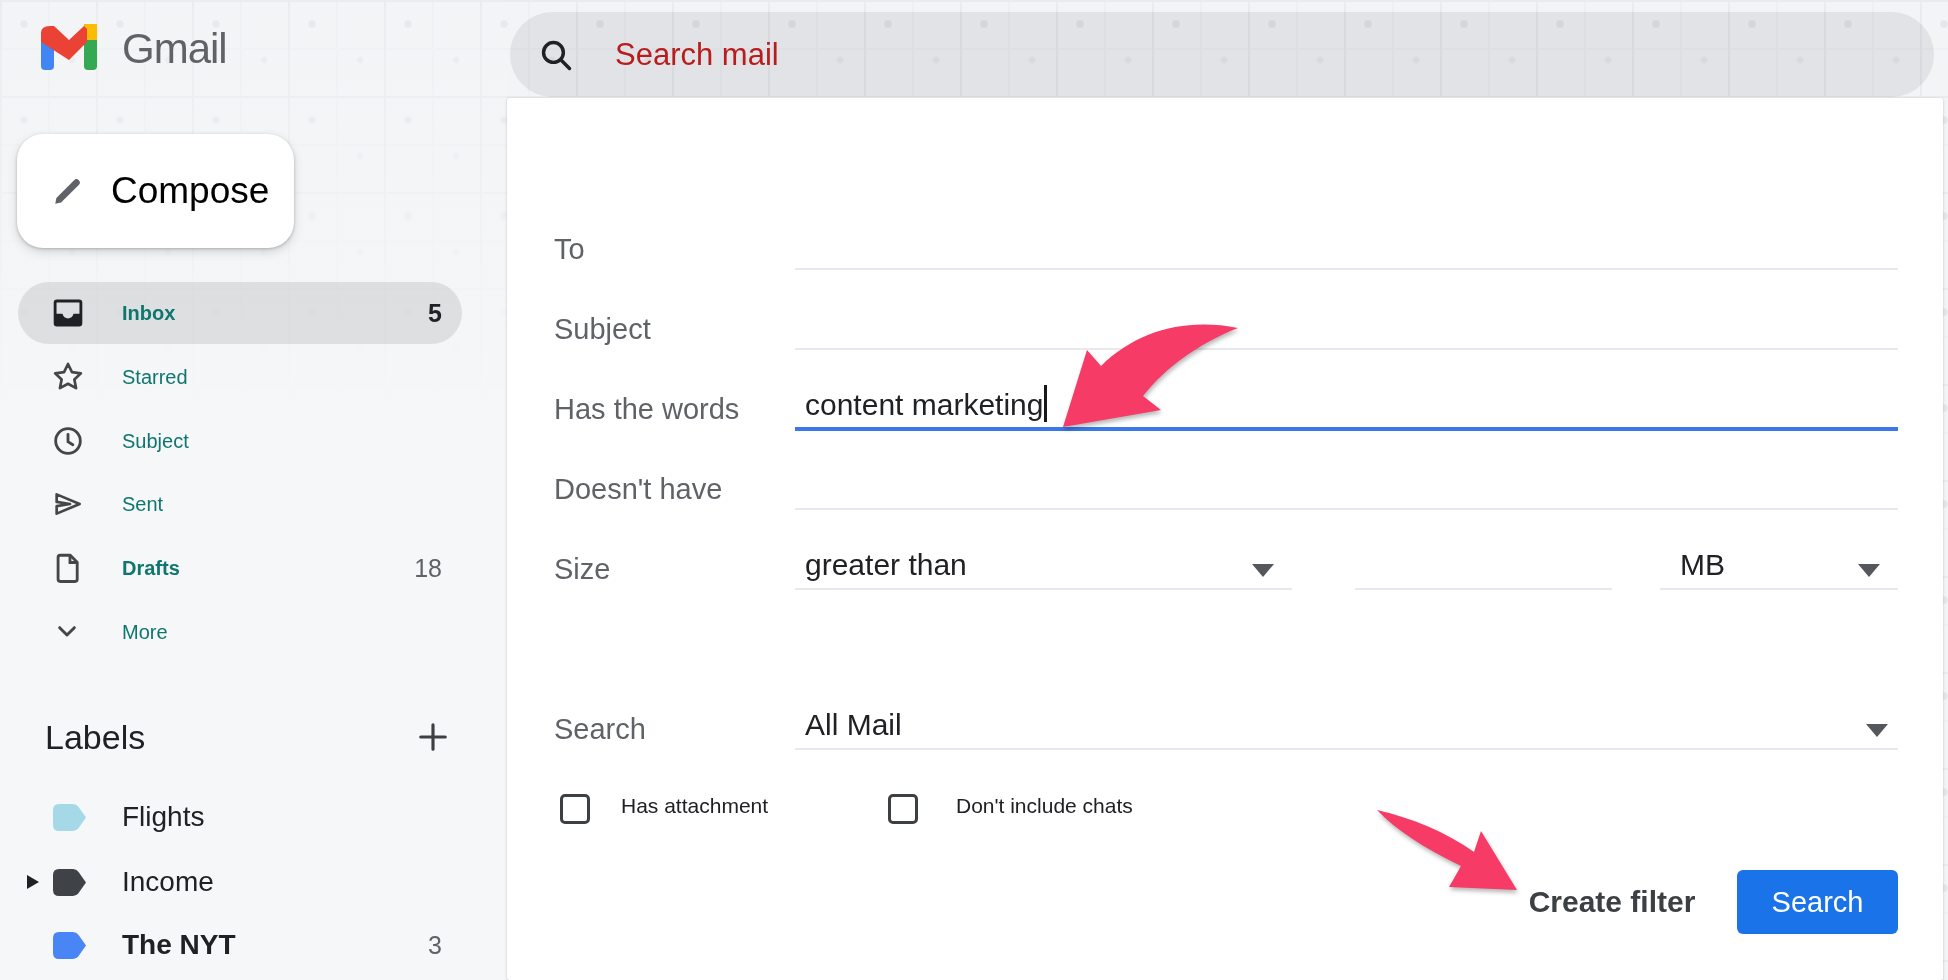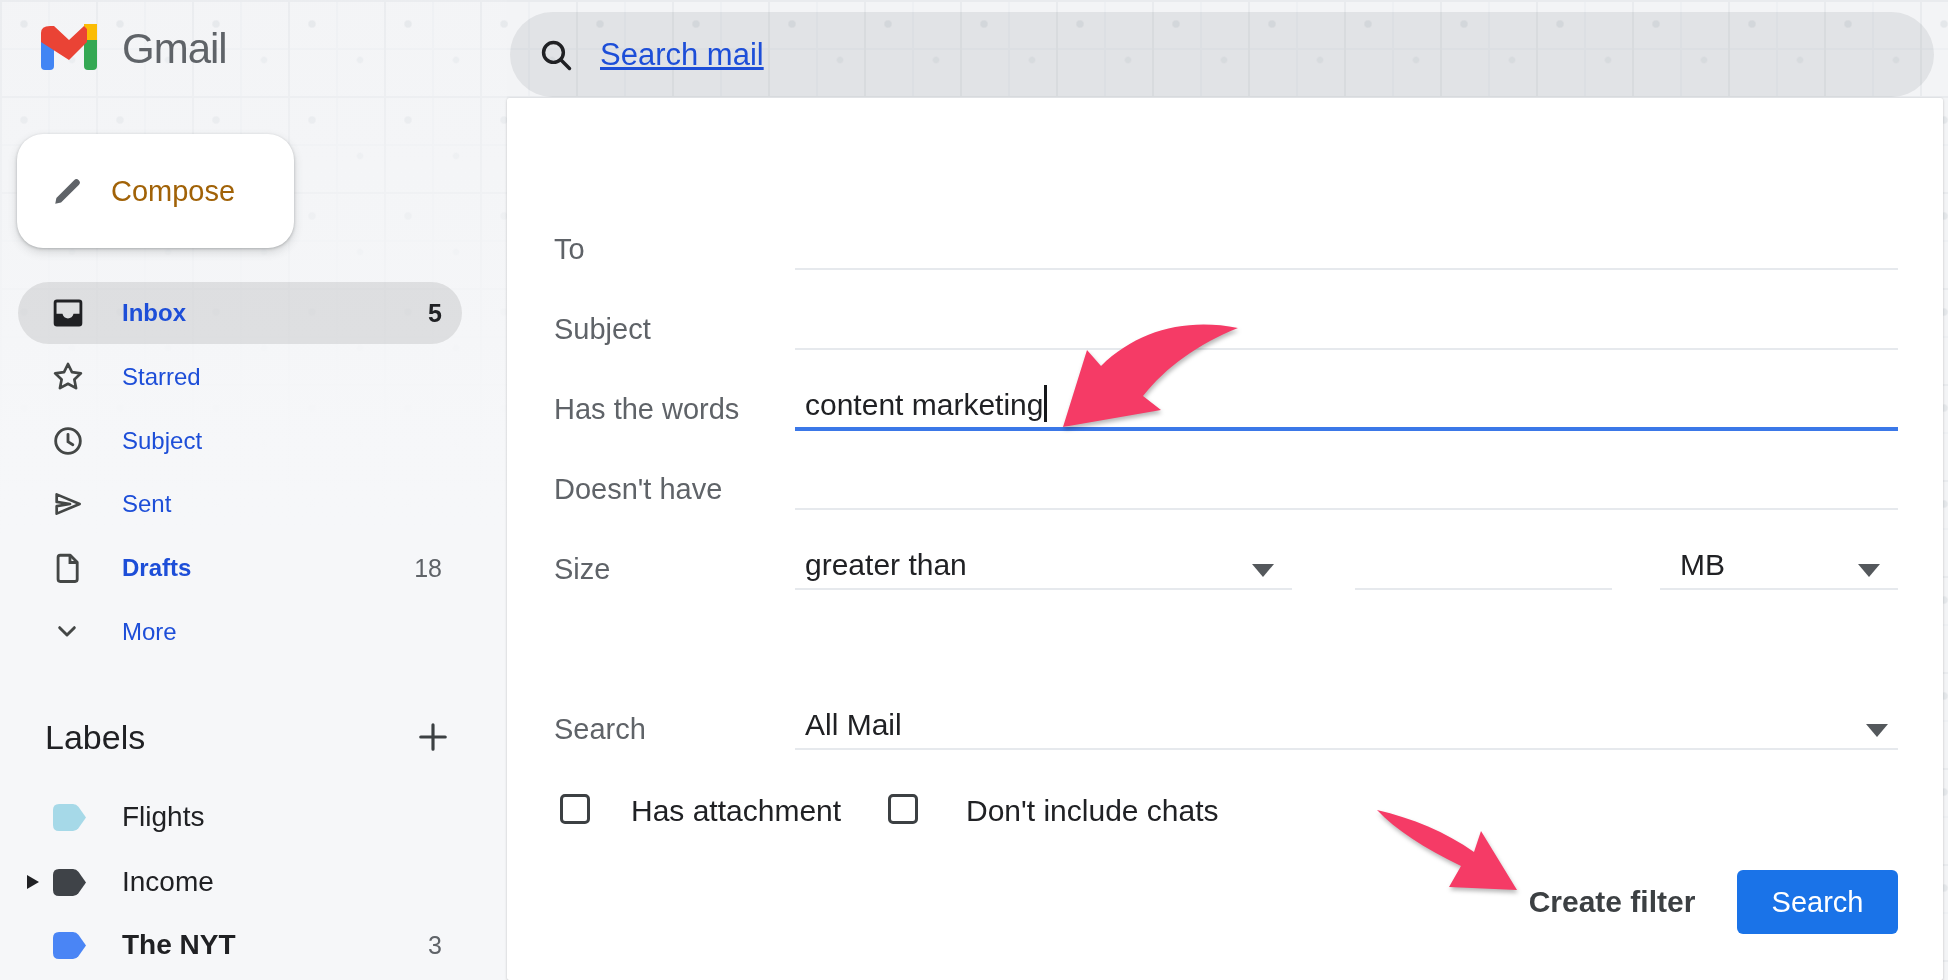--- a/index.html
+++ b/index.html
@@ -27,29 +27,29 @@
   
   .sidebar{ position:absolute; left:0; top:0; width:507px; height:980px; z-index:2; }
   .logo{ position:absolute; left:40px; top:24px; display:flex; align-items:center; gap:24px; }
   .logo-text{ font-size:42px; color:#5f6368; letter-spacing:-1px; }
   .compose{
     position:absolute; left:17px; top:134px; width:277px; height:114px;
     background:#fff; border-radius:26px; display:flex; align-items:center; cursor:pointer;
     box-shadow:0 1px 3px rgba(60,64,67,.30), 0 4px 8px 1px rgba(60,64,67,.15);
   }
   .compose svg{ margin-left:34px; }
-  .compose-label{ margin-left:26px; font-size:29px; font-weight:500; color:#a16207; }
+  .compose-label{ margin-left:26px; font-size:37px; font-weight:500; color:#000000; }
 
   .nav-item{
     position:absolute; left:18px; width:444px; height:62px; border-radius:31px;
     display:flex; align-items:center; cursor:pointer;
   }
   .nav-item.selected{ background:rgba(68,71,70,.13); }
   .nav-icon{ margin-left:33px; width:34px; height:34px; display:flex; }
-  .nav-label{ margin-left:37px; font-size:24px; color:#1d4ed8; }
+  .nav-label{ margin-left:37px; font-size:20px; color:#0f766e; }
   .nav-label.bold{ font-weight:700; }
   .nav-count{ margin-left:auto; margin-right:20px; font-size:25px; color:#5f6368; }
   .nav-count.bold{ font-weight:700; color:#202124; }
 
   .labels-head{ position:absolute; left:45px; top:718px; font-size:34px; color:#202124; }
   .labels-add{ position:absolute; left:412px; top:716px; width:42px; height:42px; display:flex; cursor:pointer; }
 
   .label-row{ position:absolute; left:0; width:462px; height:62px; display:flex; align-items:center; cursor:pointer; }
   .tag{ margin-left:53px; display:flex; }
   .label-name{ margin-left:36px; font-size:28px; color:#202124; }
@@ -58,21 +58,21 @@
   .expander{ position:absolute; left:27px; top:24px; width:0; height:0;
     border-left:12px solid #202124; border-top:7px solid transparent; border-bottom:7px solid transparent; }
 
   
   .search-pill{
     position:absolute; left:510px; top:12px; width:1424px; height:85px; z-index:3;
     background:rgba(70,78,88,.10); border-radius:43px;
     display:flex; align-items:center;
   }
   .search-pill svg{ margin-left:28px; }
-  .search-text{ margin-left:26px; font-size:31px; color:#1d4ed8;text-decoration:underline; }
+  .search-text{ margin-left:41px; font-size:31px; color:#b91c1c; }
 
   
   .panel{
     position:absolute; left:507px; top:98px; width:1436px; height:882px; z-index:2;
     background:#fff; border-radius:2px;
     box-shadow:0 1px 3px rgba(0,0,0,.18), 0 0 1px rgba(0,0,0,.12);
   }
   .frow{ position:absolute; left:47px; right:45px; height:60px; display:flex; align-items:center; }
   .flabel{ width:241px; font-size:29px; color:#5f6368; flex:none; }
   .ffield{ flex:1; position:relative; height:100%; }
@@ -80,21 +80,21 @@
   .uline.focus{ height:4px; bottom:8px; background:#3b78e8; }
   .fvalue{ position:absolute; left:10px; bottom:17px; font-size:30px; color:#202124; white-space:nowrap; }
   .cursor{ display:inline-block; width:3px; height:37px; background:#15171a; vertical-align:-7px; margin-left:1px; }
   .sub{ position:absolute; top:0; bottom:0; }
   .caret{ position:absolute; right:18px; bottom:22px; width:0; height:0;
     border-left:11px solid transparent; border-right:11px solid transparent; border-top:13px solid #54585c; }
   .cal-icon{ position:absolute; right:6px; bottom:12px; }
 
   .optrow{ position:absolute; top:681px; left:47px; right:45px; height:60px; }
   .checkbox{ position:absolute; top:15px; width:30px; height:30px; border:3px solid #3c4043; border-radius:5px; background:#fff; cursor:pointer; }
-  .opt-label{ position:absolute; top:15px; font-size:30px; color:#202124; white-space:nowrap;margin-left:10px; }
+  .opt-label{ position:absolute; top:15px; font-size:21px; color:#202124; white-space:nowrap; }
 
   .create-filter{ position:absolute; left:1015px; top:772px; width:180px; height:64px; line-height:64px;
     text-align:center; font-size:30px; font-weight:700; color:#3c4043; cursor:pointer; }
   .search-btn{ position:absolute; left:1230px; top:772px; width:161px; height:64px; border:none; border-radius:6px;
     background:#1a73e8; color:#fff; font-size:29px; font-weight:500; font-family:"Liberation Sans",sans-serif; cursor:pointer; }
 
   .arrows{ position:absolute; left:0; top:0; width:1948px; height:980px; z-index:50; pointer-events:none;
     filter:drop-shadow(1px 3px 2px rgba(0,0,0,.28)); }
 </style>
 </head>

